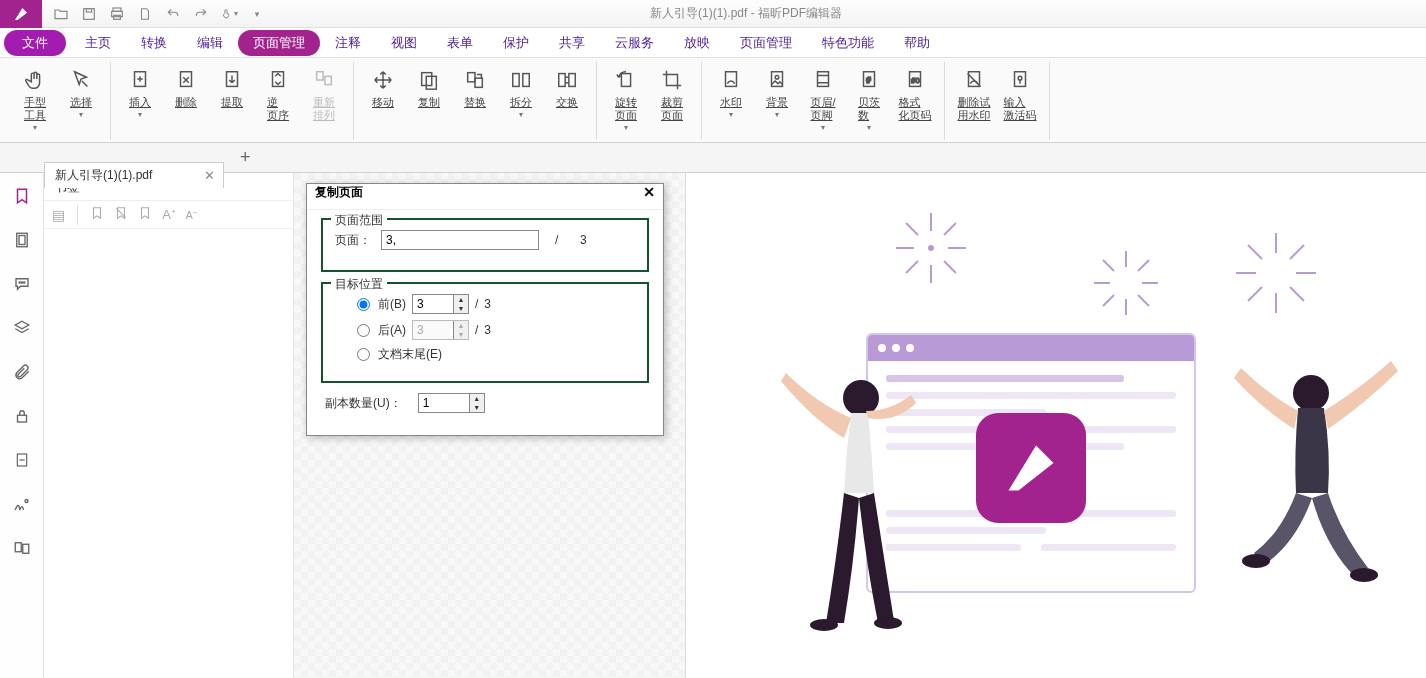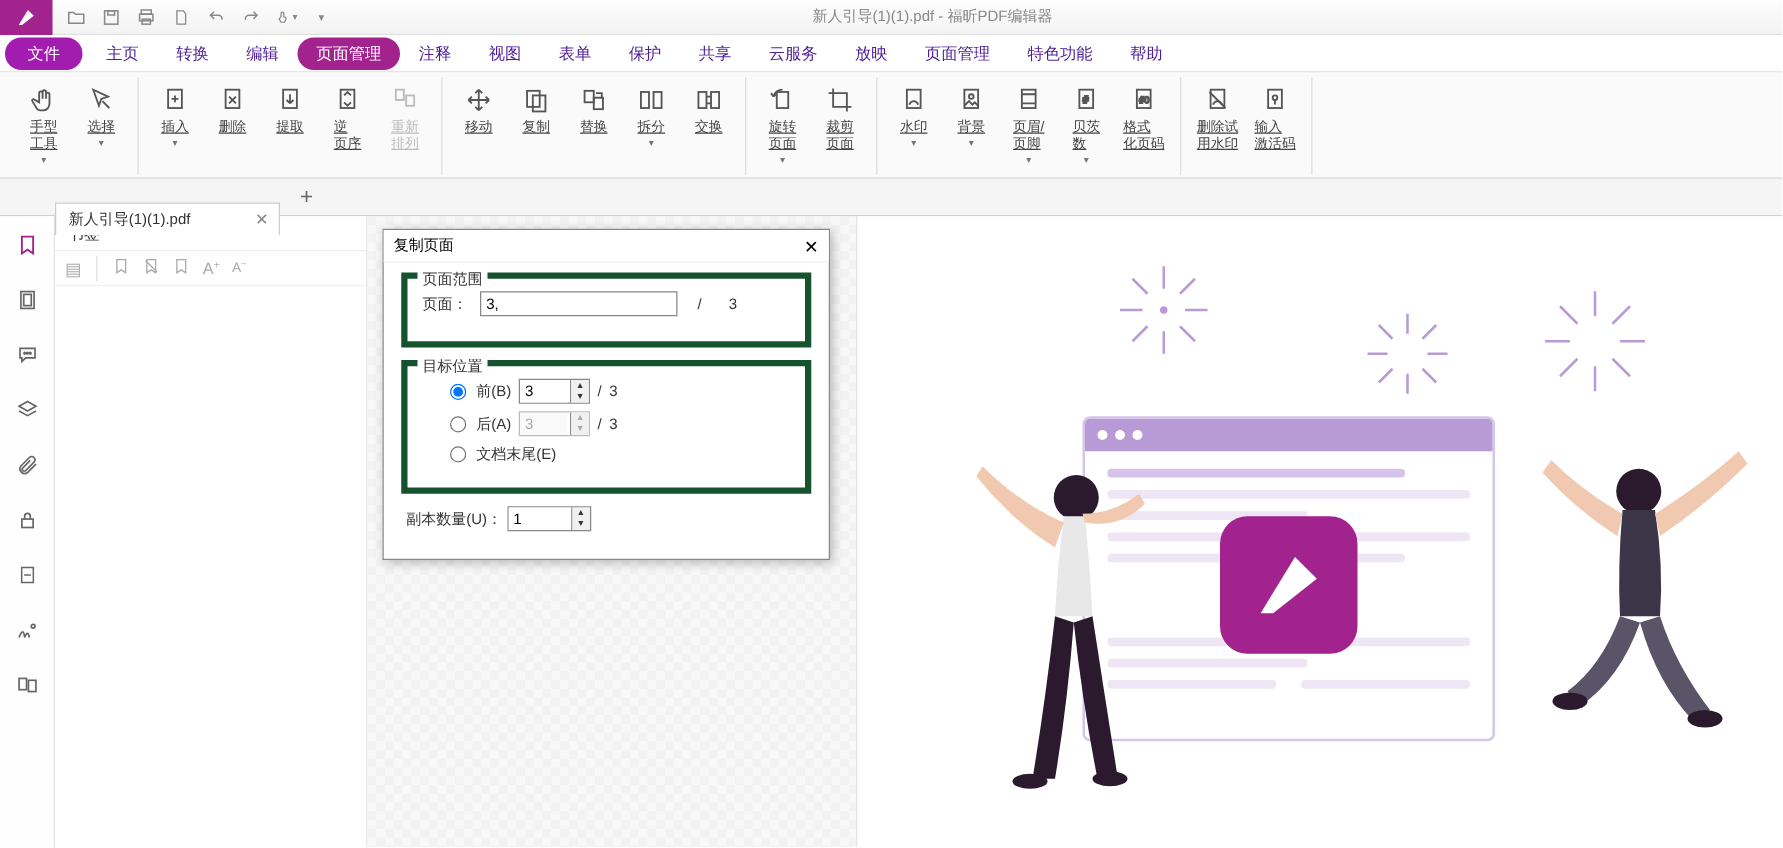--- a/index.html
+++ b/index.html
@@ -42,23 +42,23 @@
 .browser-body{padding:14px 18px;}
 .bline{height:7px;background:#eee6f5;border-radius:3px;margin-bottom:10px;}
 .bline.s{width:55%;}
 .bline.m{width:82%;}
 .bline.d{background:#d7c3ea;}
 .app-tile{width:110px;height:110px;background:#a3238e;border-radius:22px;position:absolute;left:290px;top:240px;display:flex;align-items:center;justify-content:center;}
 .firework{position:absolute;}
 .firework svg{stroke:#b89ad6;fill:none;}
 .person{position:absolute;}
 .dialog{position:absolute;left:306px;top:183px;width:358px;background:#fff;border:1px solid #888;box-shadow:2px 2px 8px rgba(0,0,0,0.25);z-index:50;}
-.dlg-title{height:26px;background:#fff;display:flex;align-items:center;justify-content:space-between;padding:0 8px;font-size:12px;border-bottom:1px solid #eee;}
+.dlg-title{height:26px;background:#fff;display:flex;align-items:flex-start;justify-content:space-between;padding:0 8px;font-size:12px;border-bottom:1px solid #eee;font-weight:bold;}
 .dlg-body{padding:8px 14px 12px;font-size:12px;color:#333;}
-.fieldset{border:5px solid #14532d;margin-bottom:10px;padding:10px 12px 12px;position:relative;}
+.fieldset{border:2px solid #14532d;margin-bottom:10px;padding:10px 12px 12px;position:relative;}
 .fieldset .legend{position:absolute;top:-8px;left:8px;background:#fff;padding:0 4px;font-size:12px;}
 .frow{display:flex;align-items:center;gap:8px;margin-bottom:8px;}
 .frow label{min-width:38px;}
 .frow input[type=text]{border:1px solid #888;height:20px;padding:0 4px;font-size:12px;}
 .frow .slash{margin:0 8px;}
 .frow .tot{min-width:18px;text-align:center;}
 .spin{display:inline-flex;align-items:center;border:1px solid #888;height:20px;}
 .spin input{border:none;width:38px;height:18px;padding:0 4px;font-size:12px;}
 .spin .btns{display:flex;flex-direction:column;border-left:1px solid #888;}
 .spin .btns div{width:14px;height:9px;font-size:7px;display:flex;align-items:center;justify-content:center;background:#f0f0f0;cursor:pointer;}
@@ -66,21 +66,21 @@
 .spin.dis input{color:#aaa;}
 .radio-row{display:flex;align-items:center;gap:6px;margin-bottom:6px;padding-left:22px;}
 .radio-row input{margin-right:2px;}
 .info-ico{display:inline-flex;width:15px;height:15px;border-radius:50%;background:#3b7dd8;color:#fff;align-items:center;justify-content:center;font-size:10px;font-weight:bold;margin-left:6px;}
 .dlg-foot{display:flex;align-items:center;justify-content:space-between;padding:0 14px 12px;}
 .dlg-foot .left{display:flex;align-items:center;gap:6px;font-size:12px;}
 .dlg-foot .btns{display:flex;gap:10px;}
 .dlg-btn{min-width:82px;height:24px;border:1px solid #888;background:#f6f6f6;font-size:12px;cursor:pointer;}
 .dlg-btn.primary{border:1px solid #3b7dd8;background:#eaf2fc;}
 .sep-v{width:1px;background:#ddd;height:20px;margin:0 2px;}
-.copycount{display:flex;align-items:center;gap:4px;padding-left:4px;margin-bottom:10px;}
+.copycount{display:flex;align-items:center;gap:16px;padding-left:4px;margin-bottom:10px;}
 .example-row{padding-left:48px;display:flex;align-items:center;gap:4px;font-size:12px;color:#333;}
 </style>
 </head>
 <body>
 
 <div class="titlebar">
   <div class="app-logo">
     <svg viewBox="0 0 24 24">
         <path d="M3 21 L14 3 L21 10 L7 21 Z" fill="#fff"></path>
       </svg>

